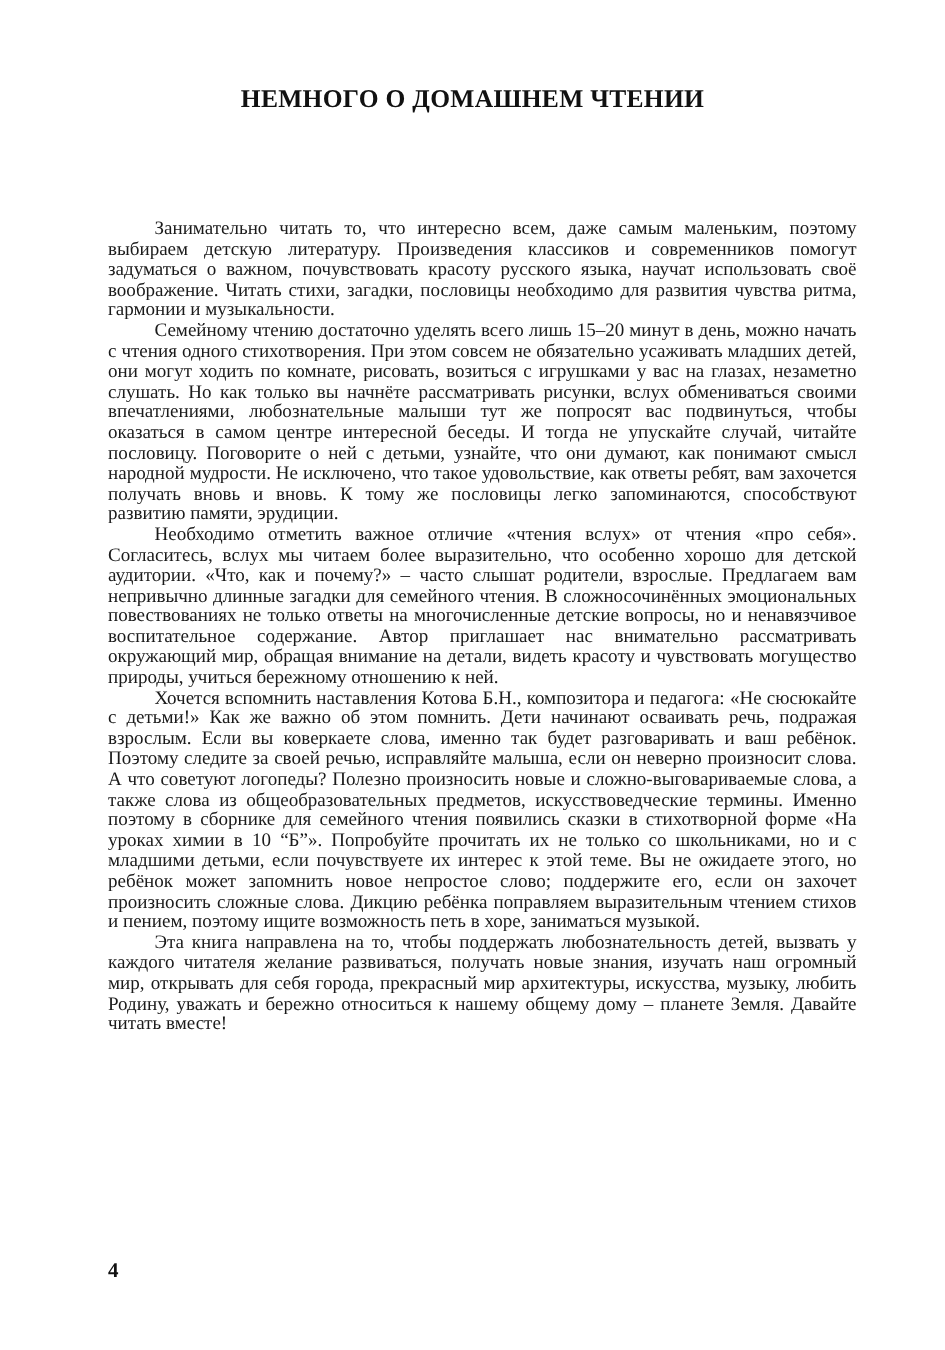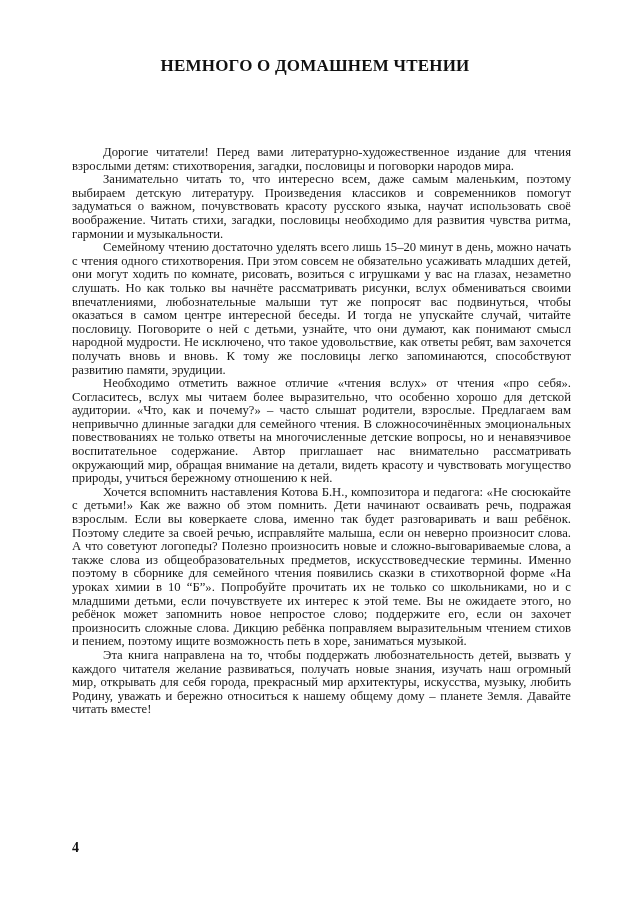--- a/index.html
+++ b/index.html
@@ -49,21 +49,20 @@
       font-weight: bold;
       color: #111111;
     }
   </style>
 </head>
 <body>
 
 <h1 class="page-title">НЕМНОГО О ДОМАШНЕМ ЧТЕНИИ</h1>
 
 <div class="body-text">
-  <p>Дорогие читатели! Перед вами литературно-художественное издание для чтения взрослыми детям: стихотворения, загадки, пословицы и поговорки народов мира.</p>
   <p>Занимательно читать то, что интересно всем, даже самым маленьким, поэтому выбираем детскую литературу. Произведения классиков и современников помогут задуматься о важном, почувствовать красоту русского языка, научат использовать своё воображение. Читать стихи, загадки, пословицы необходимо для развития чувства ритма, гармонии и музыкальности.</p>
   <p>Семейному чтению достаточно уделять всего лишь 15–20 минут в день, можно начать с чтения одного стихотворения. При этом совсем не обязательно усаживать младших детей, они могут ходить по комнате, рисовать, возиться с игрушками у вас на глазах, незаметно слушать. Но как только вы начнёте рассматривать рисунки, вслух обмениваться своими впечатлениями, любознательные малыши тут же попросят вас подвинуться, чтобы оказаться в самом центре интересной беседы. И тогда не упускайте случай, читайте пословицу. Поговорите о ней с детьми, узнайте, что они думают, как понимают смысл народной мудрости. Не исключено, что такое удовольствие, как ответы ребят, вам захочется получать вновь и вновь. К тому же пословицы легко запоминаются, способствуют развитию памяти, эрудиции.</p>
   <p>Необходимо отметить важное отличие «чтения вслух» от чтения «про себя». Согласитесь, вслух мы читаем более выразительно, что особенно хорошо для детской аудитории. «Что, как и почему?» – часто слышат родители, взрослые. Предлагаем вам непривычно длинные загадки для семейного чтения. В сложносочинённых эмоциональных повествованиях не только ответы на многочисленные детские вопросы, но и ненавязчивое воспитательное содержание. Автор приглашает нас внимательно рассматривать окружающий мир, обращая внимание на детали, видеть красоту и чувствовать могущество природы, учиться бережному отношению к ней.</p>
   <p>Хочется вспомнить наставления Котова Б.Н., композитора и педагога: «Не сюсюкайте с детьми!» Как же важно об этом помнить. Дети начинают осваивать речь, подражая взрослым. Если вы коверкаете слова, именно так будет разговаривать и ваш ребёнок. Поэтому следите за своей речью, исправляйте малыша, если он неверно произносит слова. А что советуют логопеды? Полезно произносить новые и сложно-выговариваемые слова, а также слова из общеобразовательных предметов, искусствоведческие термины. Именно поэтому в сборнике для семейного чтения появились сказки в стихотворной форме «На уроках химии в 10 “Б”». Попробуйте прочитать их не только со школьниками, но и с младшими детьми, если почувствуете их интерес к этой теме. Вы не ожидаете этого, но ребёнок может запомнить новое непростое слово; поддержите его, если он захочет произносить сложные слова. Дикцию ребёнка поправляем выразительным чтением стихов и пением, поэтому ищите возможность петь в хоре, заниматься музыкой.</p>
   <p>Эта книга направлена на то, чтобы поддержать любознательность детей, вызвать у каждого читателя желание развиваться, получать новые знания, изучать наш огромный мир, открывать для себя города, прекрасный мир архитектуры, искусства, музыку, любить Родину, уважать и бережно относиться к нашему общему дому – планете Земля. Давайте читать вместе!</p>
 </div>
 
 <div class="page-number">4</div>
 
 </body></html>

